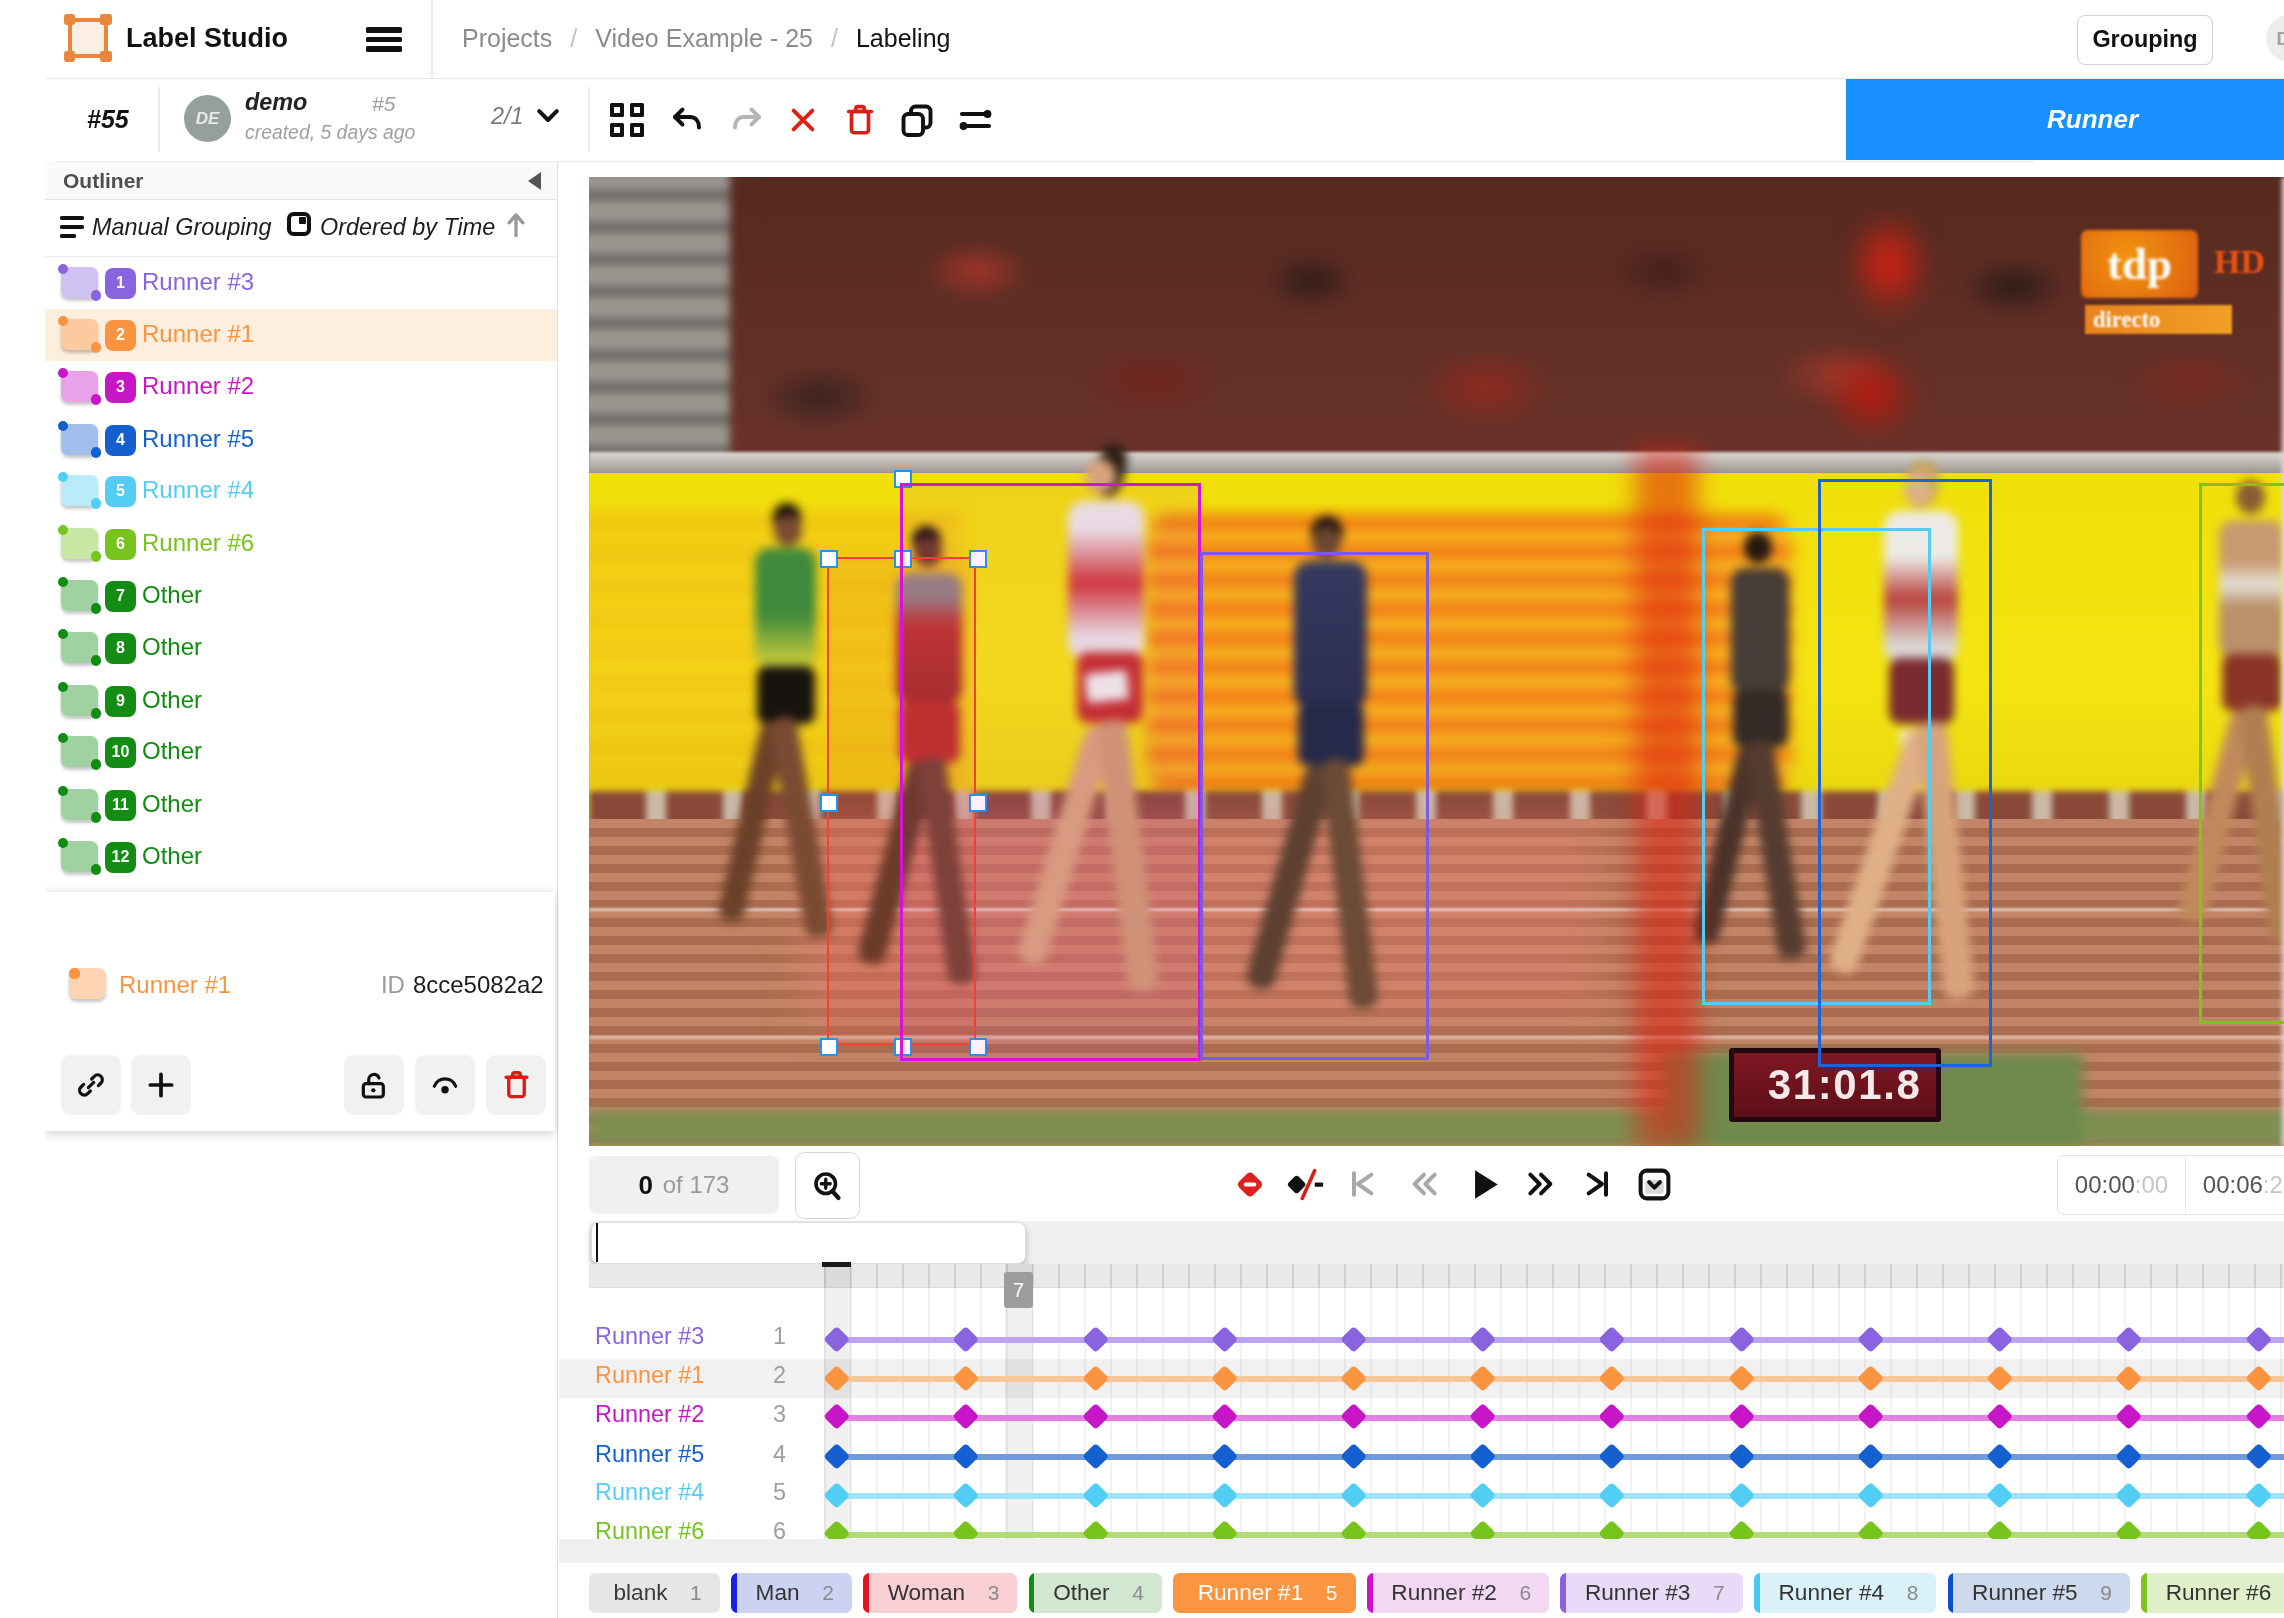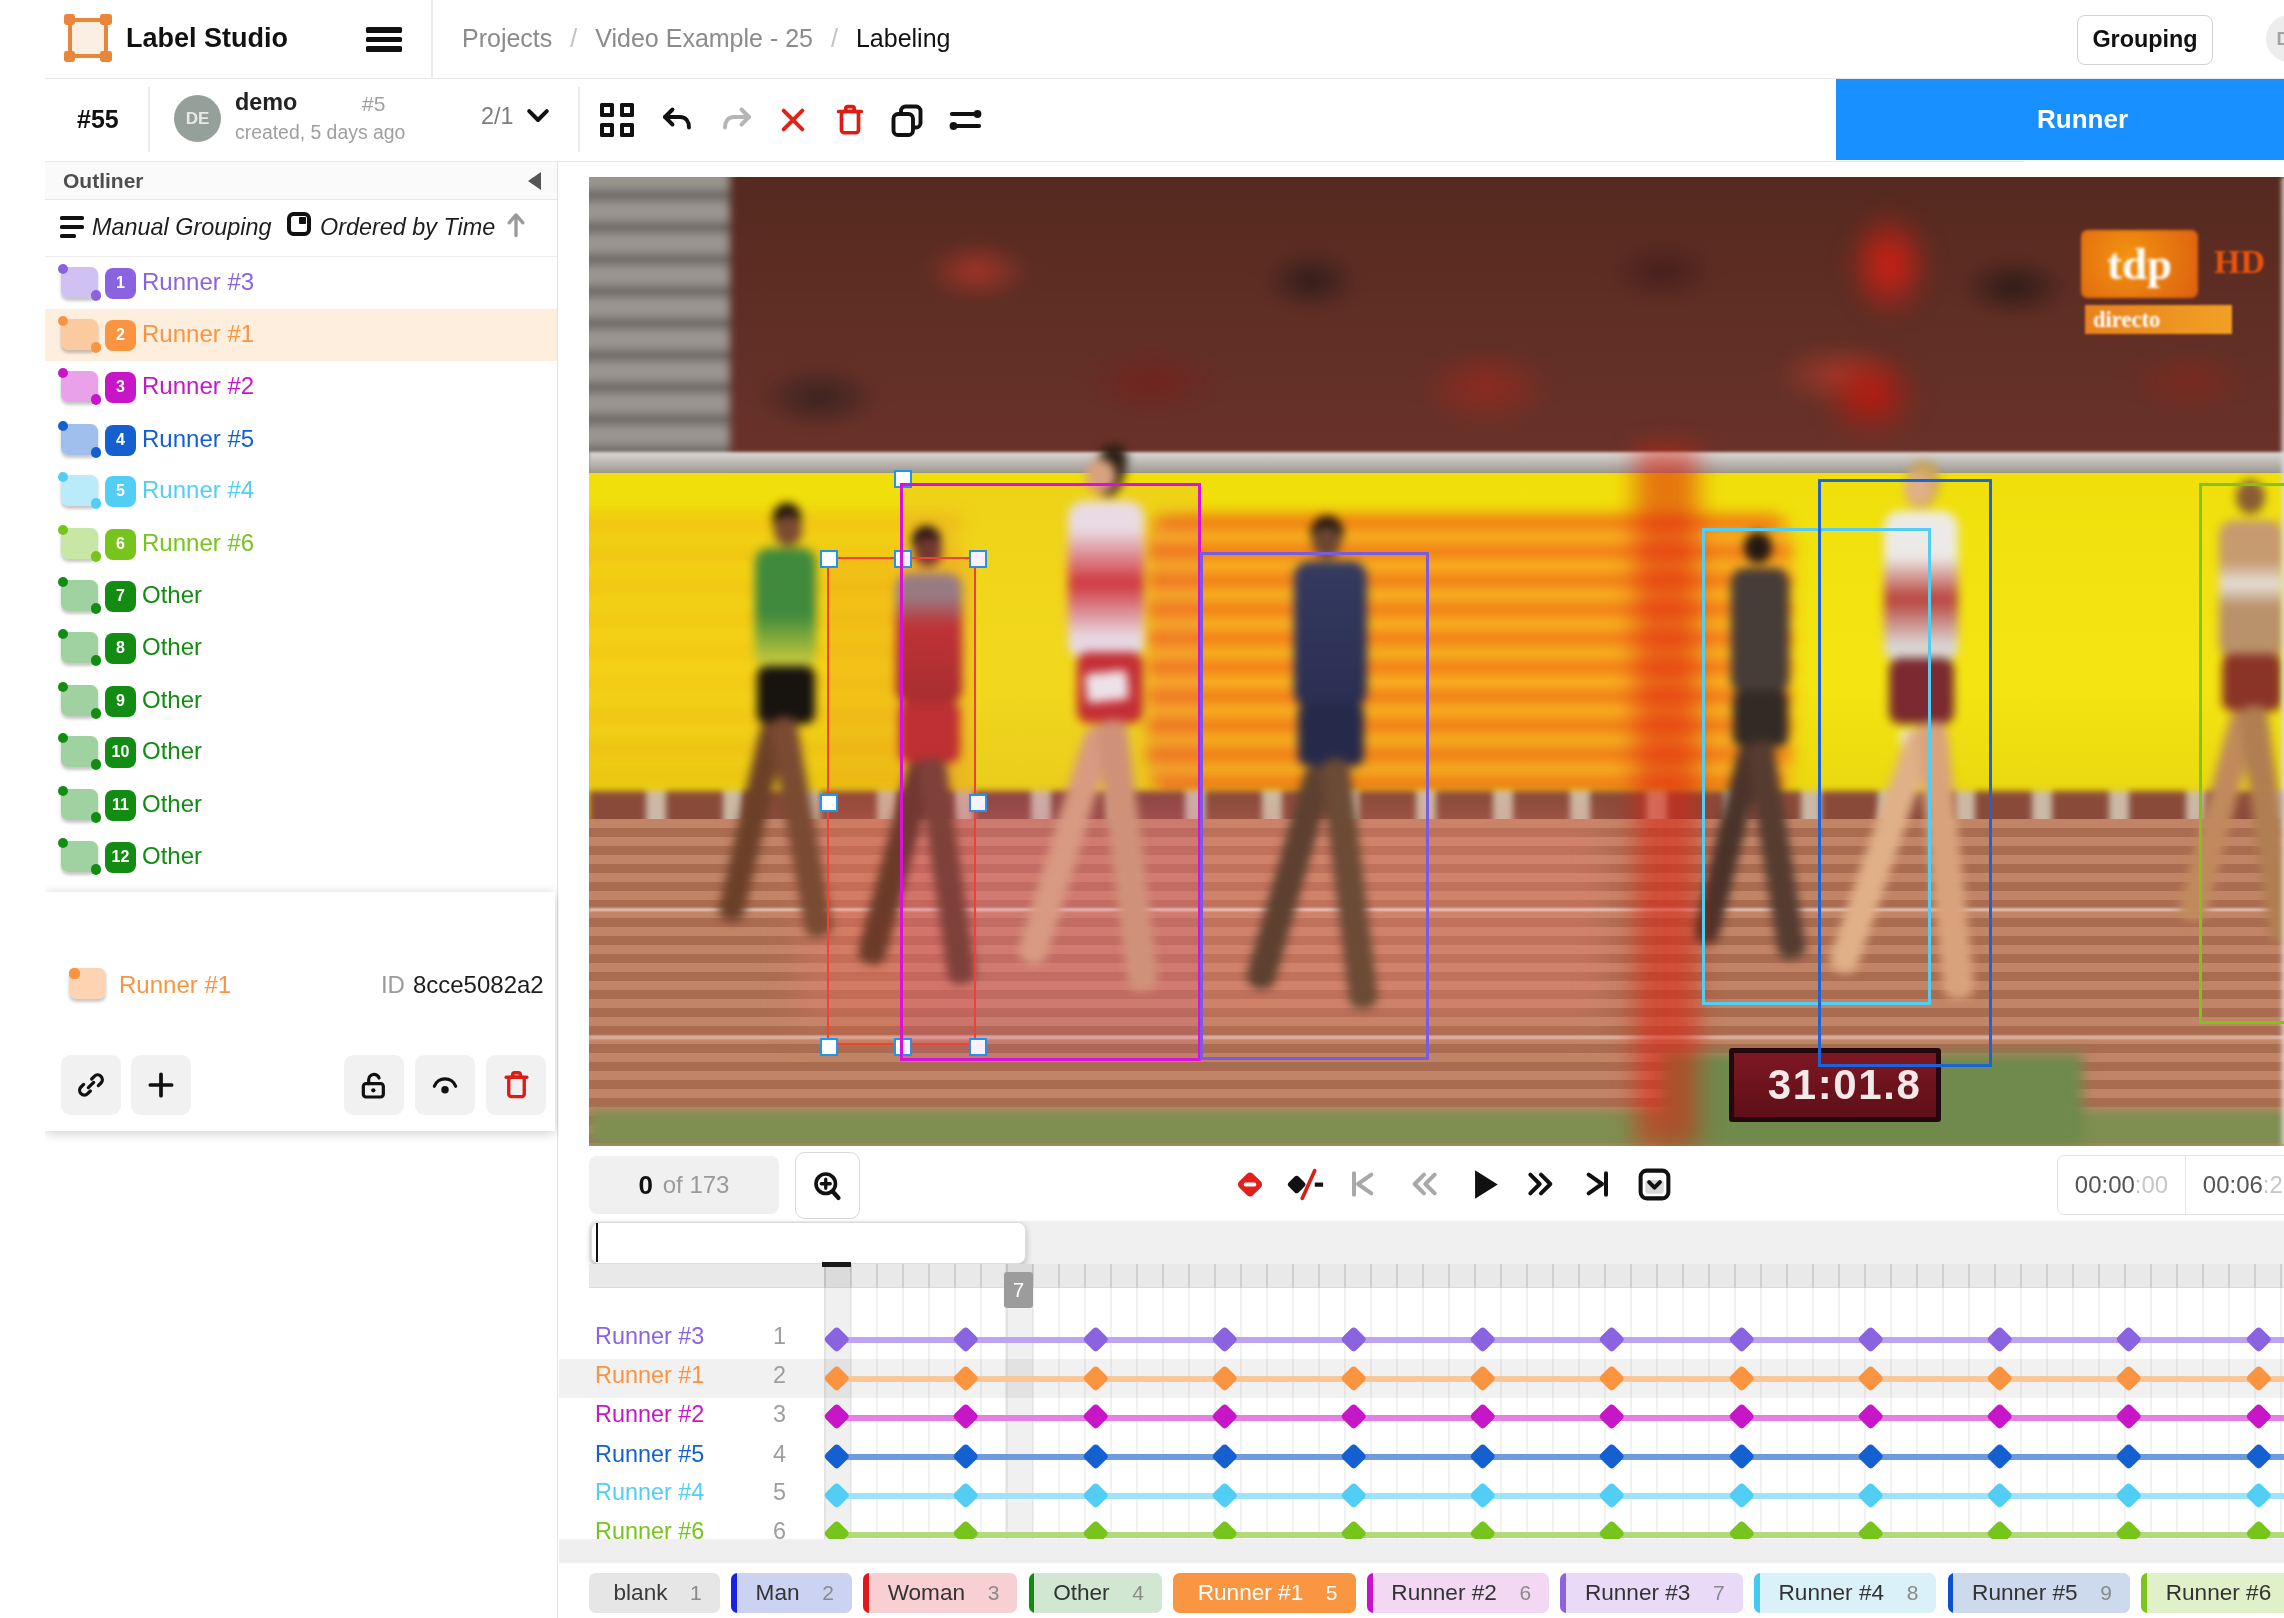--- a/index.html
+++ b/index.html
@@ -13,21 +13,21 @@
   #hamburger{position:absolute;left:321px;top:27px;width:36px;height:26px;cursor:pointer;}
   #hamburger i{position:absolute;left:0;width:36px;height:5.7px;background:#111;border-radius:1.6px;}
   #hamburger i:nth-child(1){top:0}#hamburger i:nth-child(2){top:9.7px}#hamburger i:nth-child(3){top:19.4px}
   #hdr-divider{position:absolute;left:386px;top:0;width:1.6px;height:78px;background:#ececec;}
   #breadcrumbs{position:absolute;left:417px;top:24px;font-size:25px;color:#8b8b8b;display:flex;gap:18px;}
   #breadcrumbs .sep{color:#c2c2c2;}
   #breadcrumbs .current{color:#111;}
   #settings-btn{position:absolute;left:2032px;top:14.5px;width:134px;height:48px;border:1.6px solid #d2d2d2;border-radius:8px;background:#fff;font-size:23.4px;font-weight:700;color:#111;display:flex;align-items:center;justify-content:center;cursor:pointer;}
   #hdr-avatar{position:absolute;left:2221px;top:15.3px;width:47px;height:47px;border-radius:50%;background:#ededed;color:#a3a3a3;font-size:18.6px;font-weight:700;display:flex;align-items:center;justify-content:center;}
   
-  #taskbar{position:absolute;left:0;top:79px;width:1980px;height:82px;background:#fff;border-bottom:1.6px solid #e9e9e9;}
+  #taskbar{position:absolute;left:10px;top:79px;width:1980px;height:82px;background:#fff;border-bottom:1.6px solid #e9e9e9;font-style:italic;}
   #task-id{position:absolute;left:32px;top:26px;font-size:25px;font-weight:600;color:#111;}
   .vdiv{position:absolute;top:8px;width:1.6px;height:65px;background:#ececec;}
   #task-avatar{position:absolute;left:129px;top:16px;width:47px;height:47px;border-radius:50%;background:#95a09b;color:#e8e8e8;font-size:17px;font-weight:700;display:flex;align-items:center;justify-content:center;}
   #annotator-name{position:absolute;left:190px;top:9.7px;font-size:23.4px;font-weight:700;color:#222;}
   #annotation-ref{position:absolute;left:317px;top:13px;font-size:21px;color:#a0a0a0;}
   #created-text{position:absolute;left:190px;top:42px;font-size:19.4px;color:#a0a0a0;}
   #pager{position:absolute;left:436px;top:24px;font-size:23.4px;color:#7d7d7d;}
   #pager-chevron{position:absolute;left:481px;top:29px;}
   .tb-icon{position:absolute;top:21px;width:40px;height:40px;display:flex;align-items:center;justify-content:center;cursor:pointer;}
   #update-btn{position:absolute;left:1791px;top:0;width:493px;height:81px;background:#1890ff;color:#fff;font-size:26px;font-weight:700;display:flex;align-items:center;justify-content:center;cursor:pointer;}

